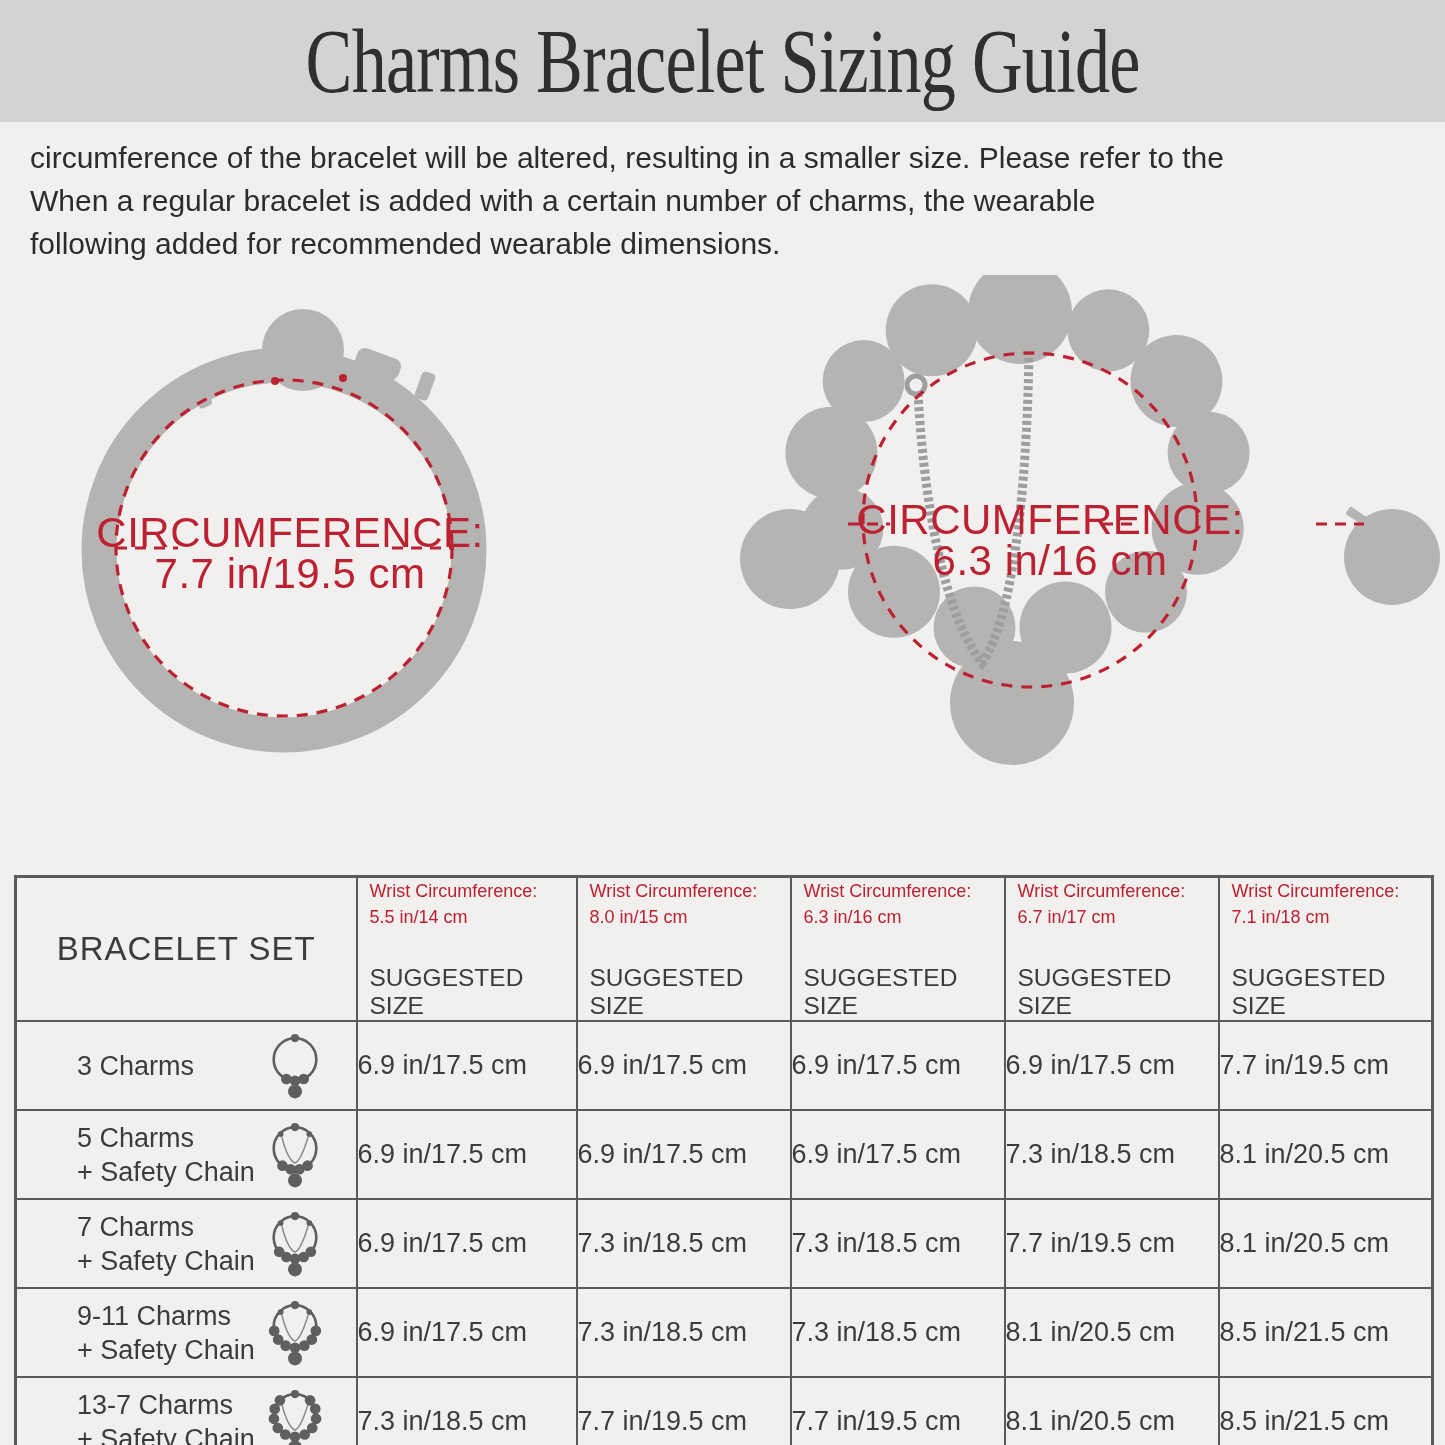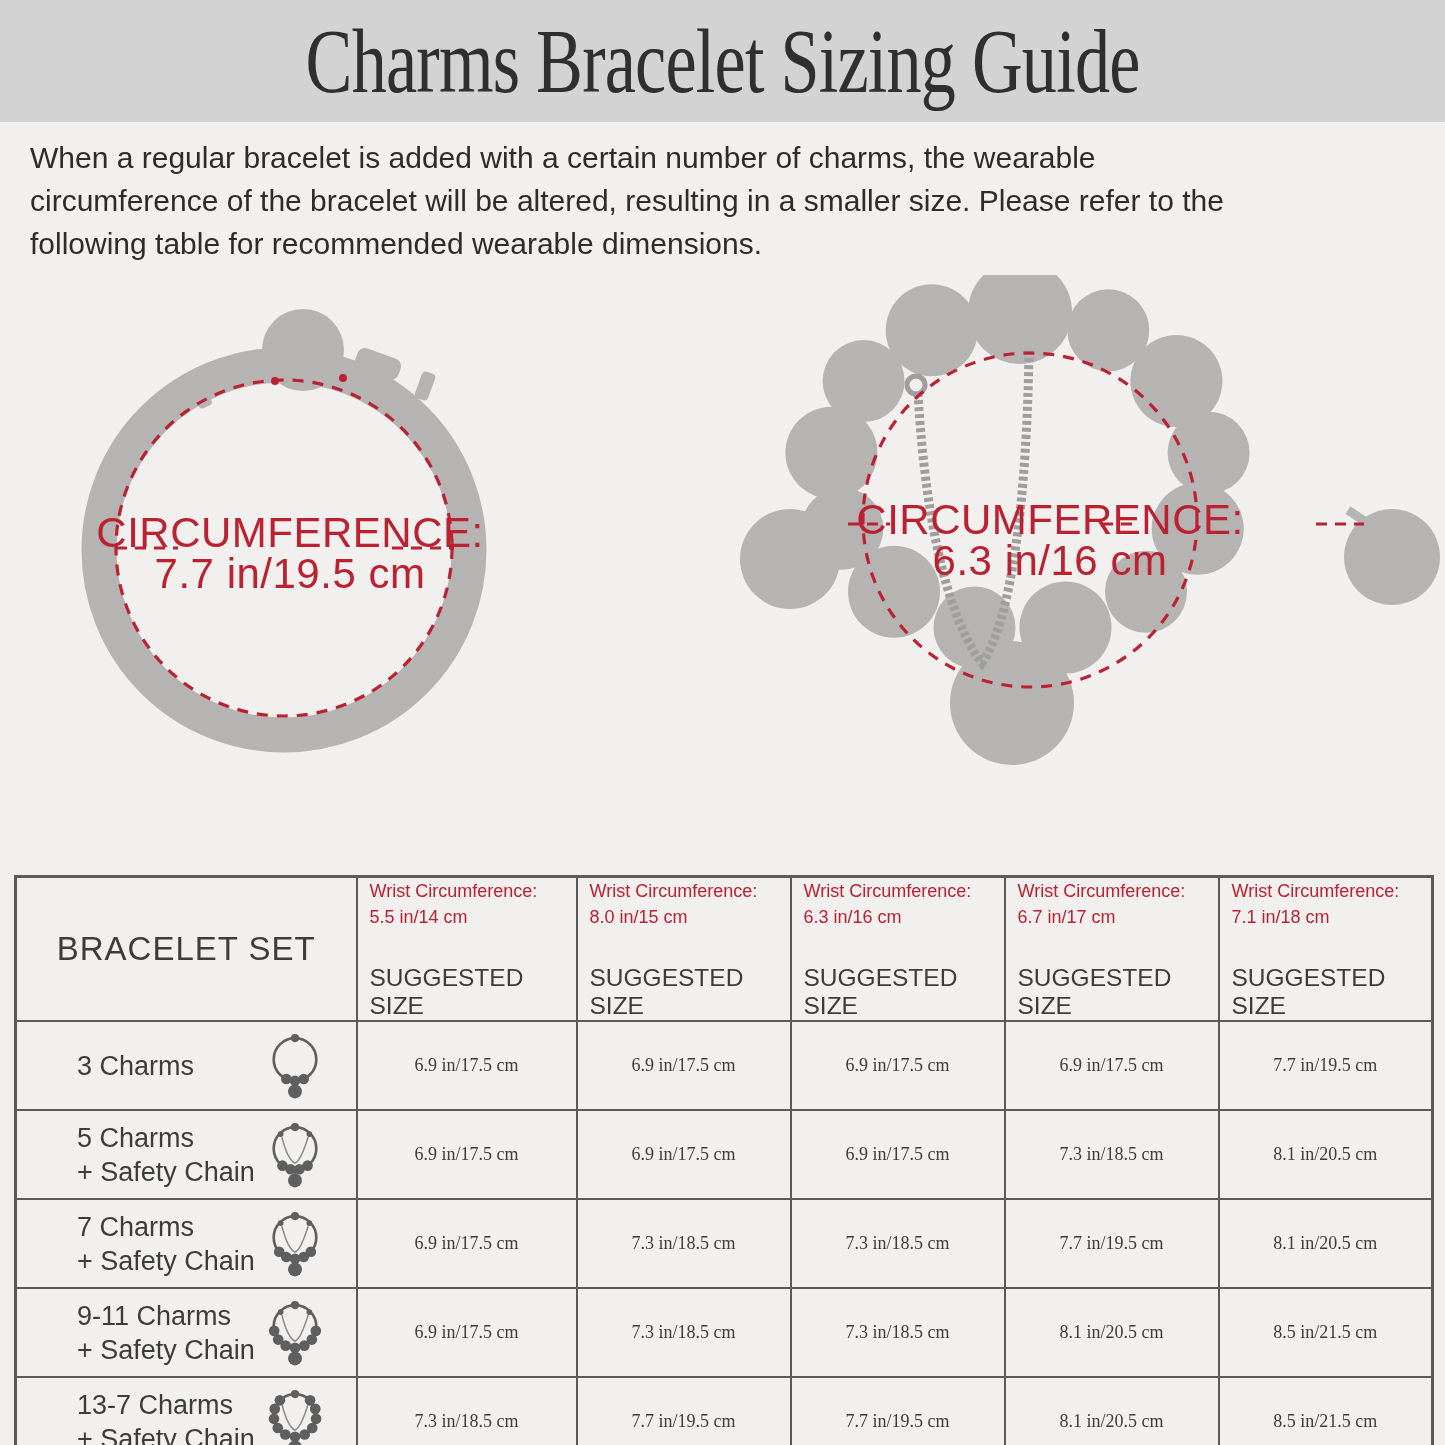--- a/index.html
+++ b/index.html
@@ -45,44 +45,44 @@
   
   table.sizing{position:absolute;left:14px;top:875px;width:1417px;border-collapse:collapse;
                background:var(--page-bg);table-layout:fixed;}
   table.sizing td,table.sizing th{border:2px solid var(--table-border);padding:0;vertical-align:middle;}
   table.sizing{border:3px solid var(--table-border);}
   col.c1{width:341px;} col.c2{width:220px;} col.c3,col.c4,col.c5,col.c6{width:214px;}
   th.set-th{height:106px;font-weight:normal;font-size:33px;letter-spacing:1px;color:var(--cell-text);text-align:center;}
   th.wrist-th{height:106px;font-weight:normal;text-align:left;vertical-align:middle;}
   .wrist-red{color:var(--accent-red);font-size:18px;line-height:26px;padding:0 6px 2px 12px;}
   .suggested{color:var(--cell-text);font-size:24.5px;line-height:28px;padding:0 6px 0 12px;margin-top:32px;}
-  td.size-cell{height:87px;text-align:center;font-size:18px;color:var(--cell-text);font-family:Liberation Serif, serif;}
+  td.size-cell{height:87px;font-size:27px;color:var(--cell-text);}
   td.label-cell{height:87px;margin-top:40px;}
   .label-wrap{display:flex;align-items:center;height:100%;}
   .label-text{flex:1;padding-left:60px;font-size:27px;line-height:34px;color:var(--cell-text);}
   .icon-holder{width:66px;height:82px;margin-right:28px;flex:0 0 auto;}
   .icon-holder svg{width:66px;height:82px;display:block;}
   .ic-ring{fill:none;stroke:var(--icon-gray);stroke-width:3.2;}
   .ic-bead{fill:var(--icon-gray);}
   .ic-chain{fill:none;stroke:#8a8a8a;stroke-width:1.8;}
   .ic-bail{stroke:var(--icon-gray);stroke-width:2.5;}
 </style>
 </head>
 <body>
 
 <div class="page">
 
   <header class="banner">
     <h1>Charms Bracelet Sizing Guide</h1>
   </header>
 
   <div class="intro">
+    <div>circumference of the bracelet will be altered, resulting in a smaller size. Please refer to the</div>
     <div>When a regular bracelet is added with a certain number of charms, the wearable</div>
-    <div>circumference of the bracelet will be altered, resulting in a smaller size. Please refer to the</div>
-    <div>following table for recommended wearable dimensions.</div>
+    <div>following added for recommended wearable dimensions.</div>
   </div>
 
   <div class="illus illus-left">
     <svg viewBox="0 0 460 480">
       <circle class="gray-stroke" cx="224" cy="260" r="185" stroke-width="35"></circle>
       <g class="gray-fill">
         <rect x="-23" y="-11" width="46" height="22" rx="8" transform="translate(185,82) rotate(-24)"></rect>
         <rect x="-7" y="-14" width="14" height="28" rx="4" transform="translate(141,104) rotate(-24)"></rect>
         <rect x="-23" y="-11" width="46" height="22" rx="8" transform="translate(318,74) rotate(20)"></rect>
         <rect x="-7" y="-14" width="14" height="28" rx="4" transform="translate(365,96) rotate(20)"></rect>

